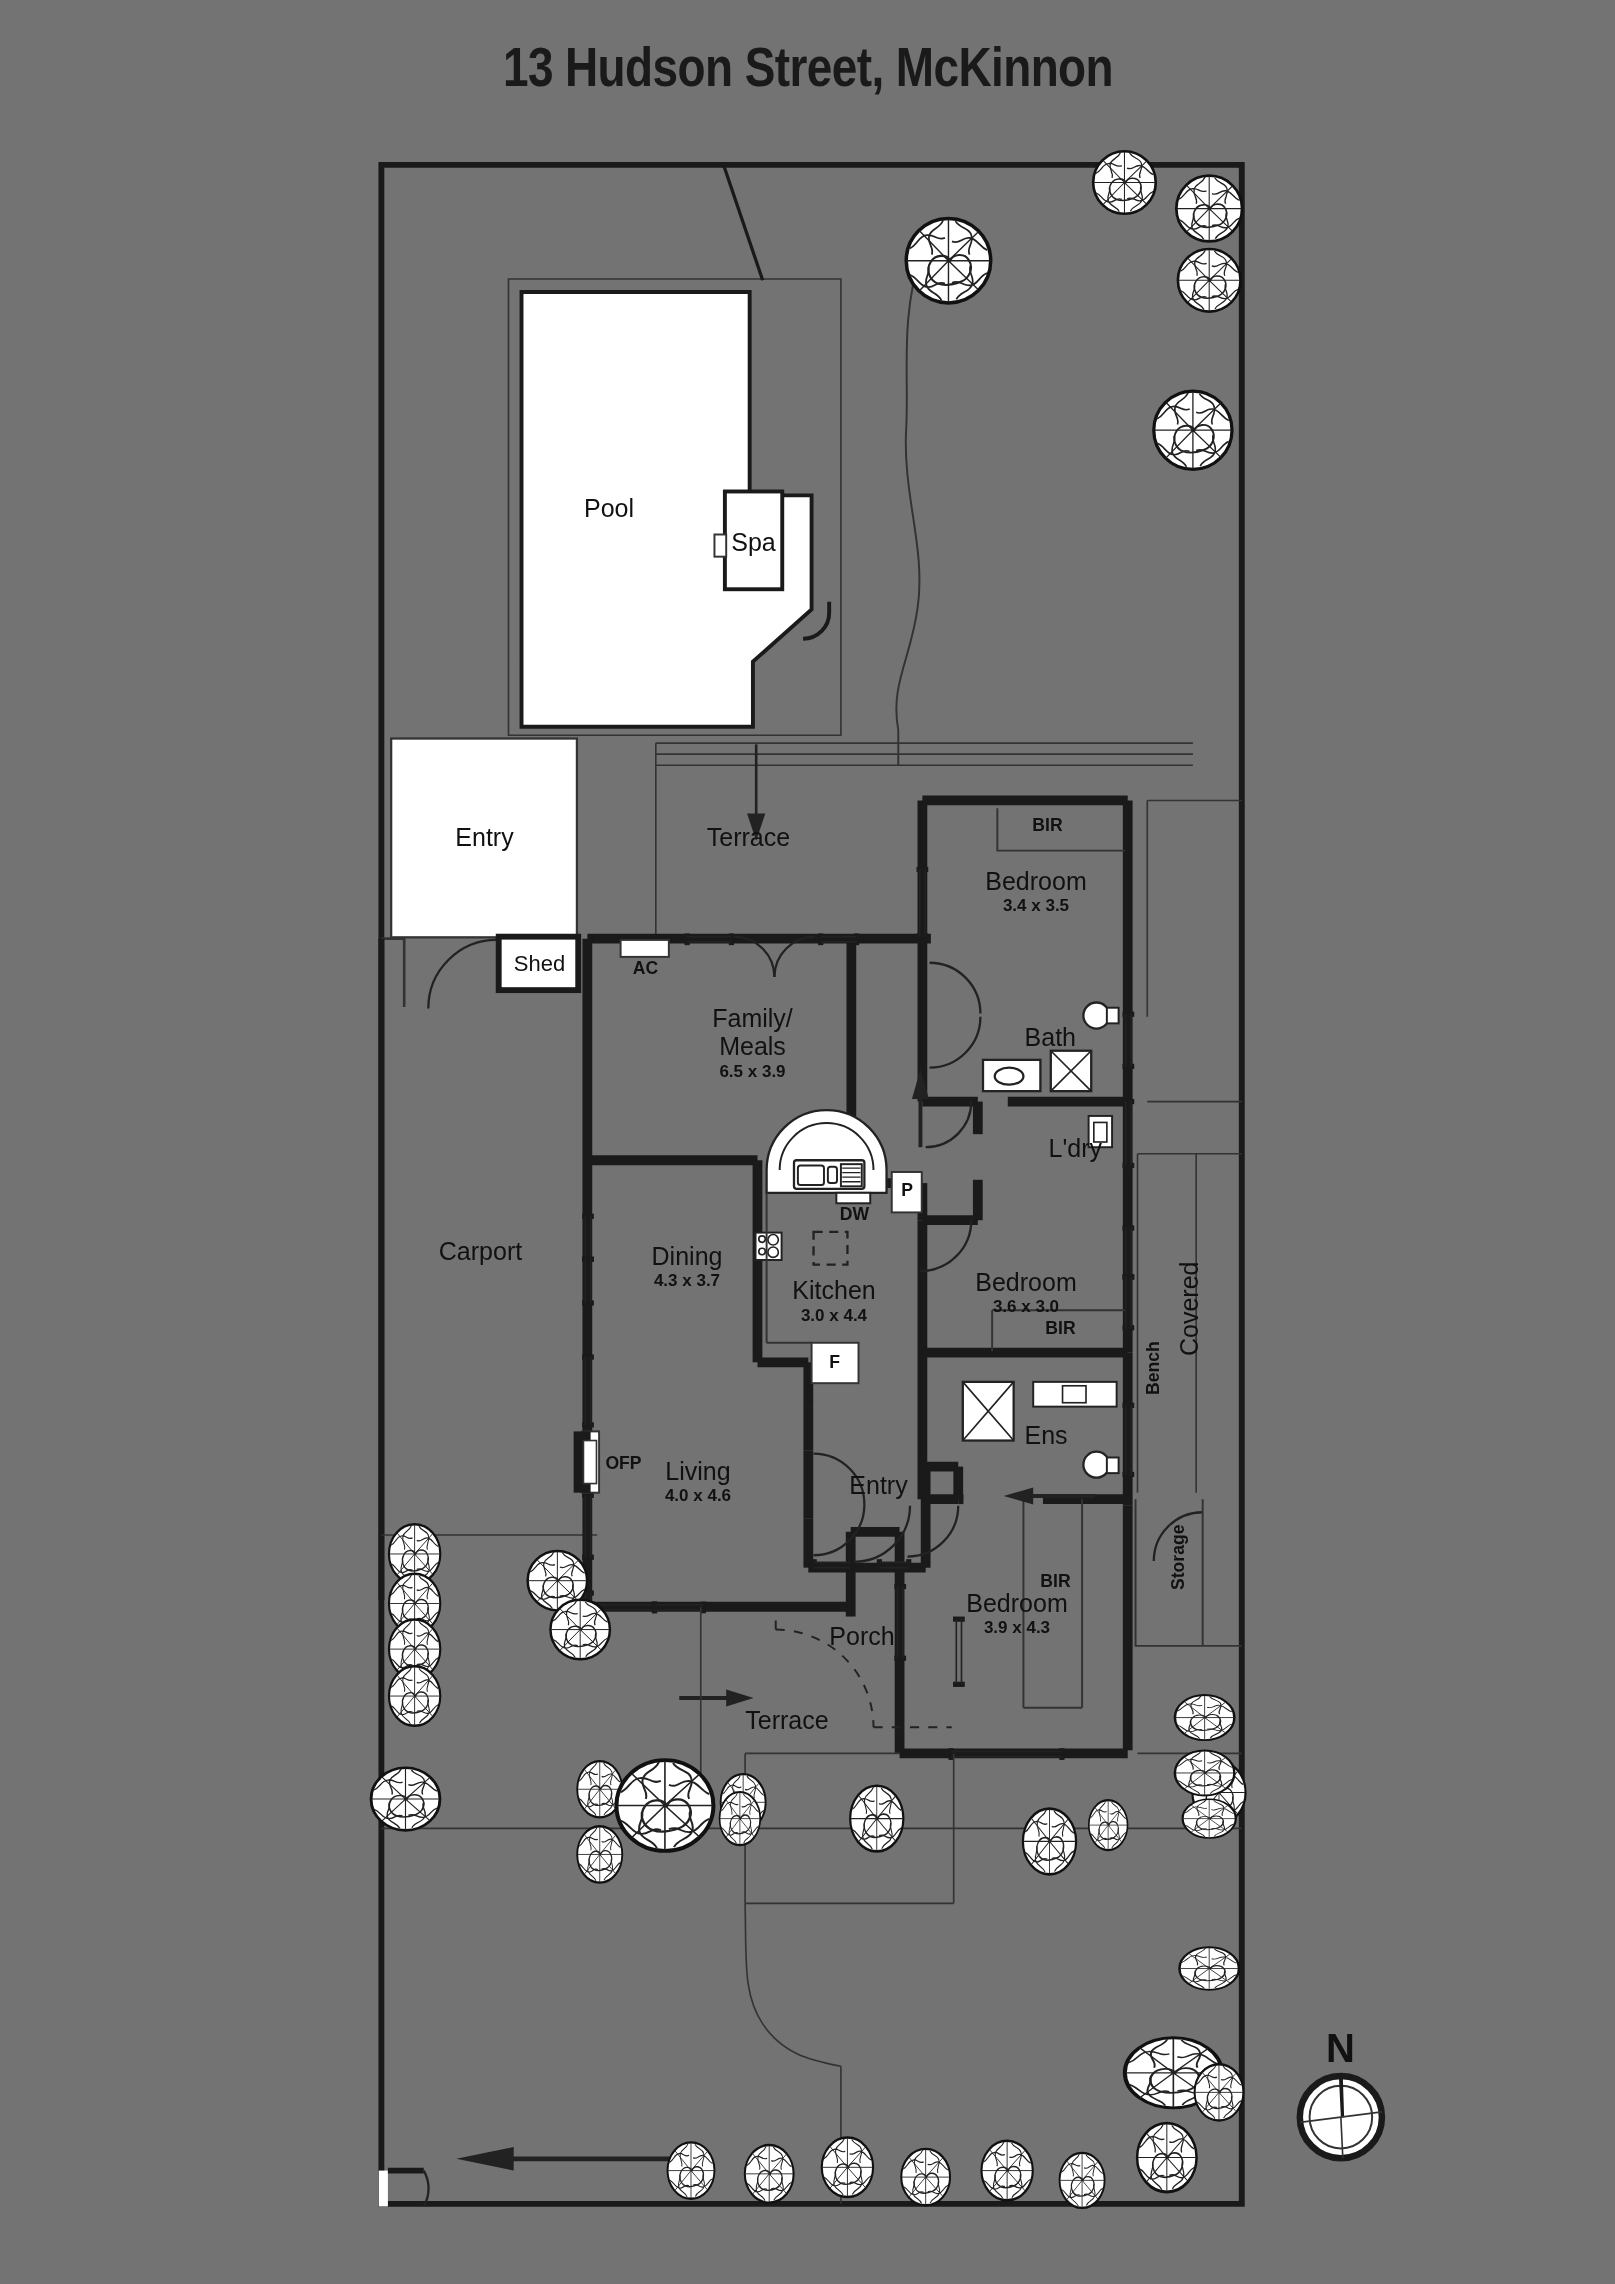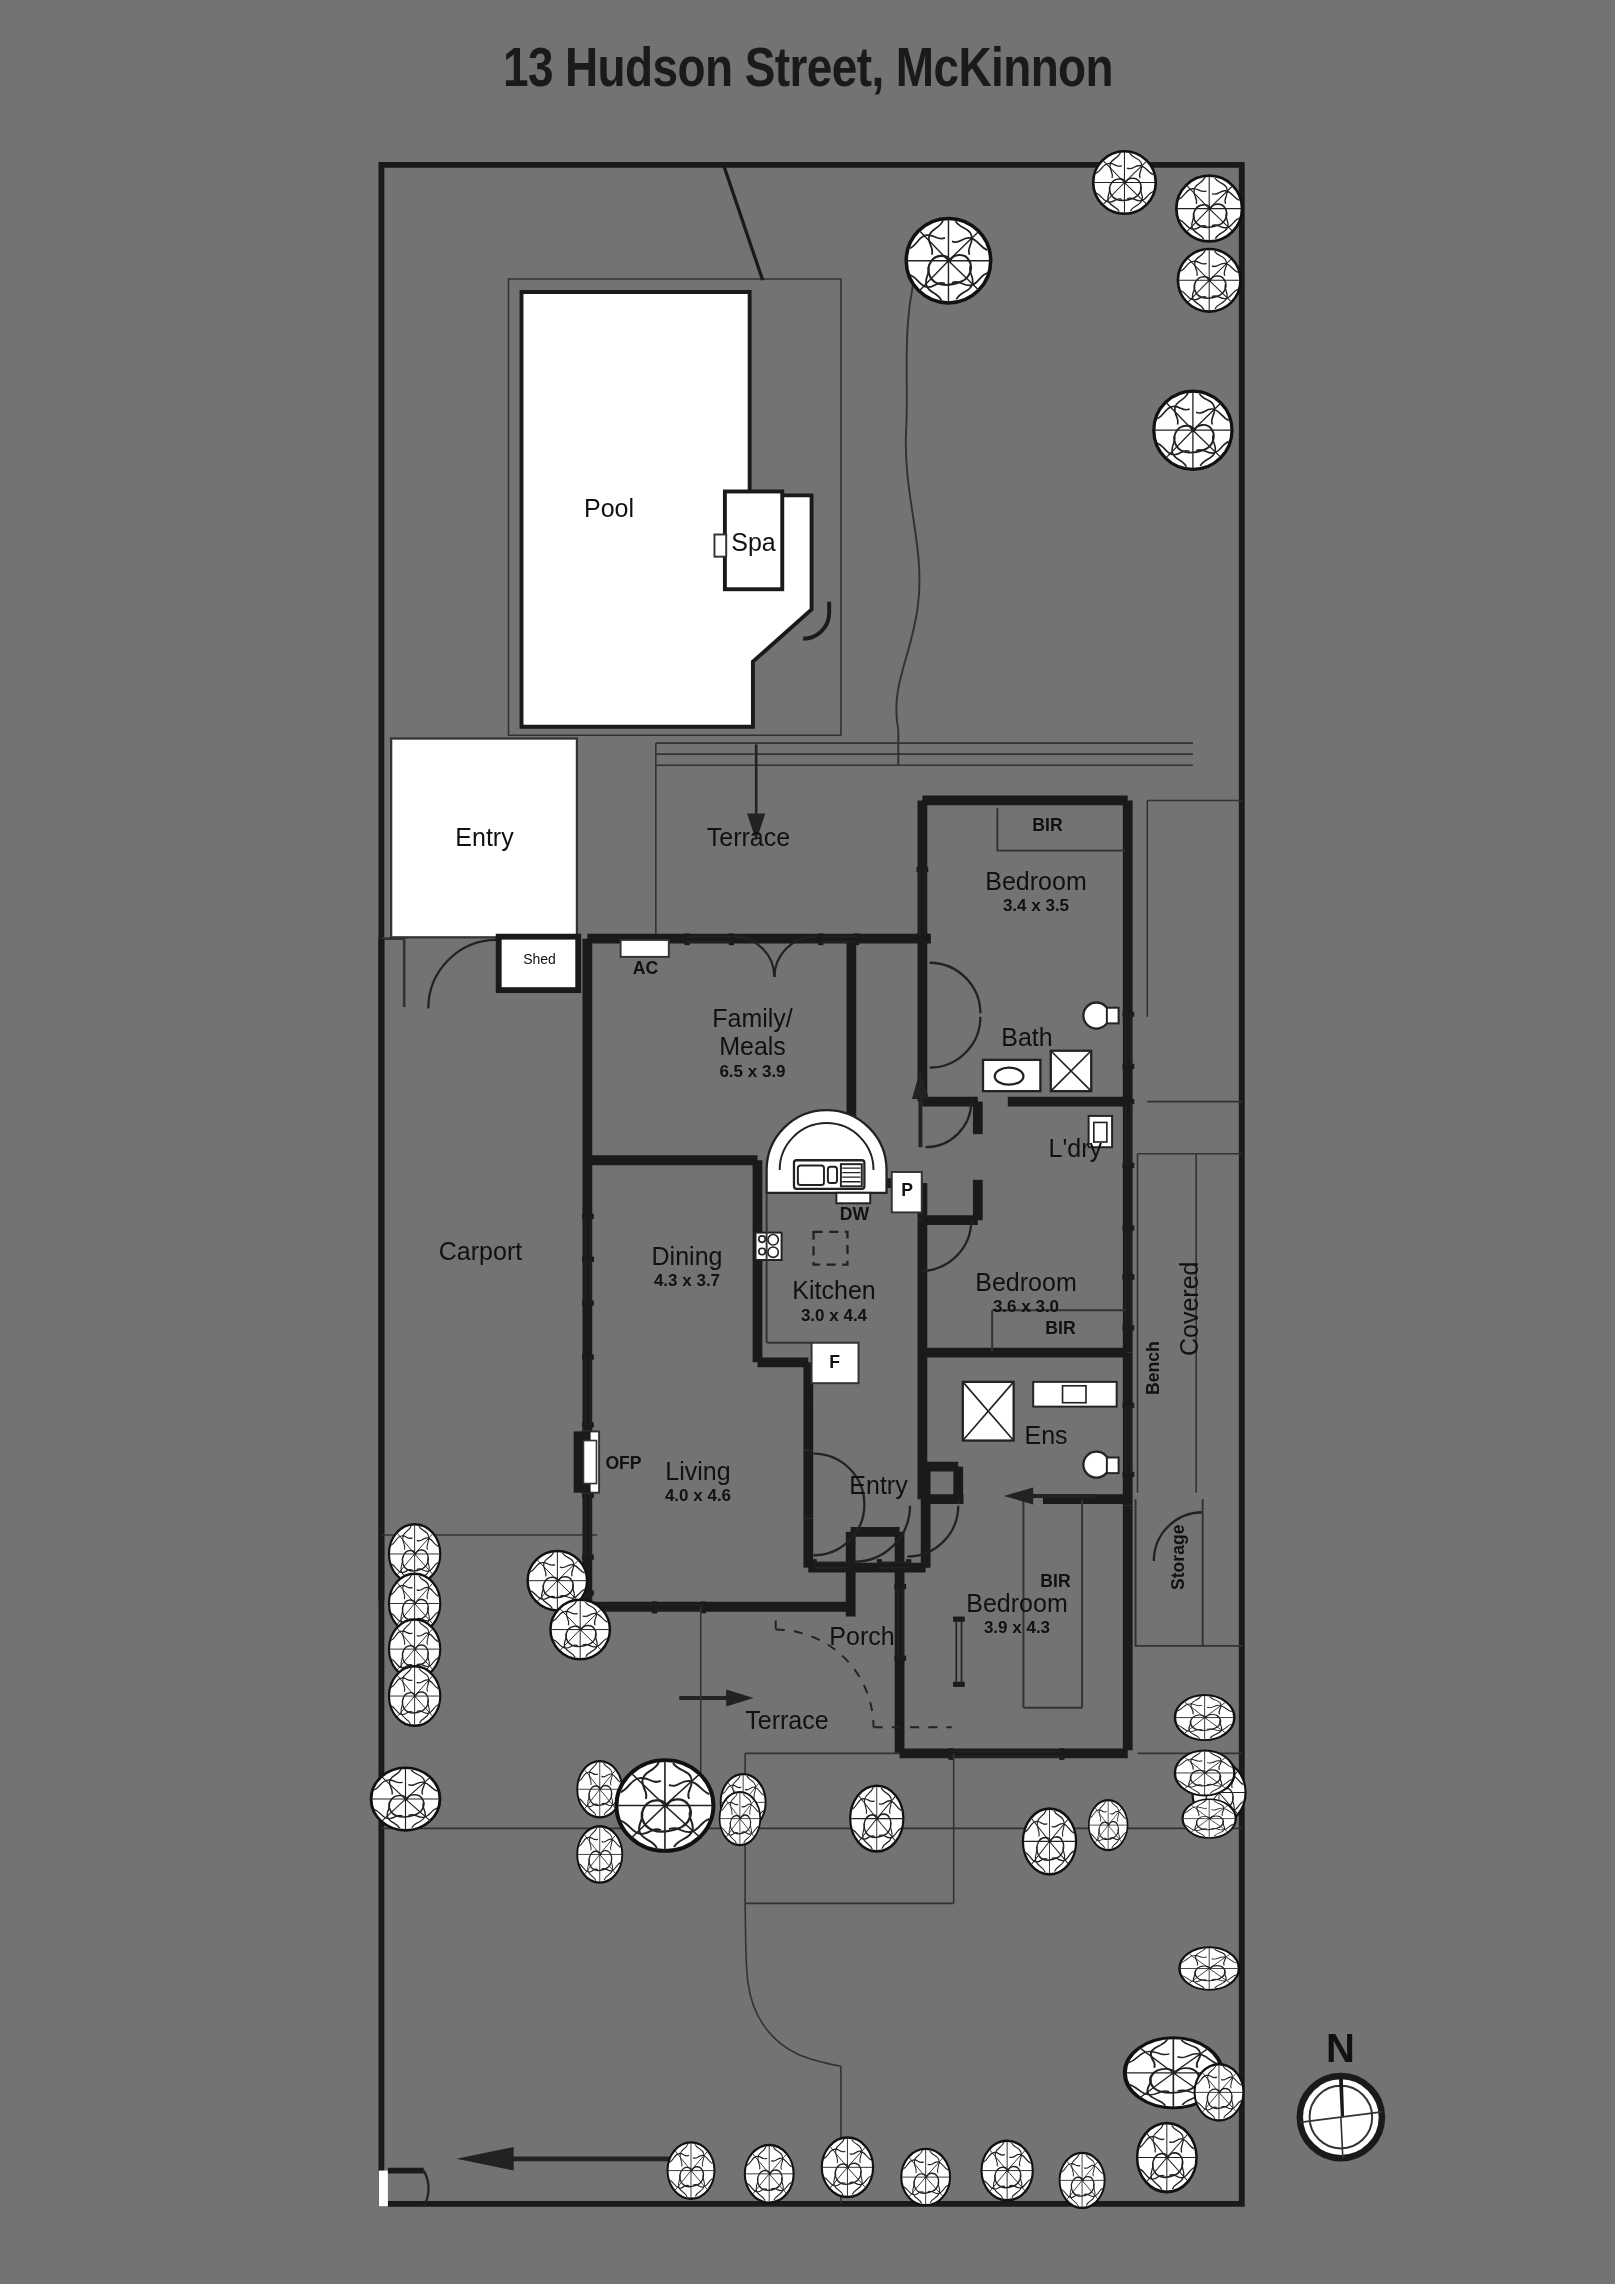--- a/index.html
+++ b/index.html
@@ -13,21 +13,21 @@
     transform:scaleX(0.82); transform-origin:center top;
   }
   #plan{position:absolute;left:0;top:0;width:1616px;height:2284px;}
   .lbl{
     position:absolute; color:#111; font-family:"Liberation Sans",sans-serif;
     white-space:nowrap; line-height:1.12;
   }
   .room-name{font-size:25px;}
   .room-dim{font-size:17px;font-weight:bold;}
   .tag{font-size:17.6px;font-weight:bold;}
-  .small-name{font-size:14px;}
+  .small-name{font-size:22px;}
   .rot90{transform:rotate(-90deg);transform-origin:left top;}
   .ctr{text-align:center;}
   .compass-n{font-size:40px;font-weight:bold;}
 </style>
 </head>
 <body>
 
 <div id="page">
 
   <div id="title">13 Hudson Street, McKinnon</div>
@@ -567,21 +567,21 @@
 
   <div class="lbl room-name ctr" style="left:958px;top:867px;width:156px;">Bedroom</div>
   <div class="lbl room-dim ctr" style="left:958px;top:896px;width:156px;">3.4 x 3.5</div>
 
   <div class="lbl room-name ctr" style="left:948px;top:1268px;width:156px;">Bedroom</div>
   <div class="lbl room-dim ctr" style="left:948px;top:1297px;width:156px;">3.6 x 3.0</div>
 
   <div class="lbl room-name ctr" style="left:939px;top:1589px;width:156px;">Bedroom</div>
   <div class="lbl room-dim ctr" style="left:939px;top:1618px;width:156px;">3.9 x 4.3</div>
 
-  <div class="lbl room-name ctr" style="left:978px;top:1023px;width:98px;">Bath</div>
+  <div class="lbl room-name ctr" style="left:978px;top:1023px;width:98px;text-align:right;">Bath</div>
   <div class="lbl room-name ctr" style="left:991px;top:1134px;width:111px;text-align:right;">L'dry</div>
   <div class="lbl room-name ctr" style="left:997px;top:1421px;width:98px;">Ens</div>
   <div class="lbl room-name ctr" style="left:823px;top:1471px;width:111px;">Entry</div>
 
   <div class="lbl tag ctr" style="left:622px;top:959px;width:47px;">AC</div>
   <div class="lbl tag ctr" style="left:829px;top:1205px;width:51px;">DW</div>
   <div class="lbl tag ctr" style="left:817px;top:1353px;width:35px;">F</div>
   <div class="lbl tag ctr" style="left:894px;top:1181px;width:26px;">P</div>
   <div class="lbl tag ctr" style="left:594px;top:1454px;width:59px;">OFP</div>
   <div class="lbl tag ctr" style="left:1017px;top:816px;width:61px;">BIR</div>

